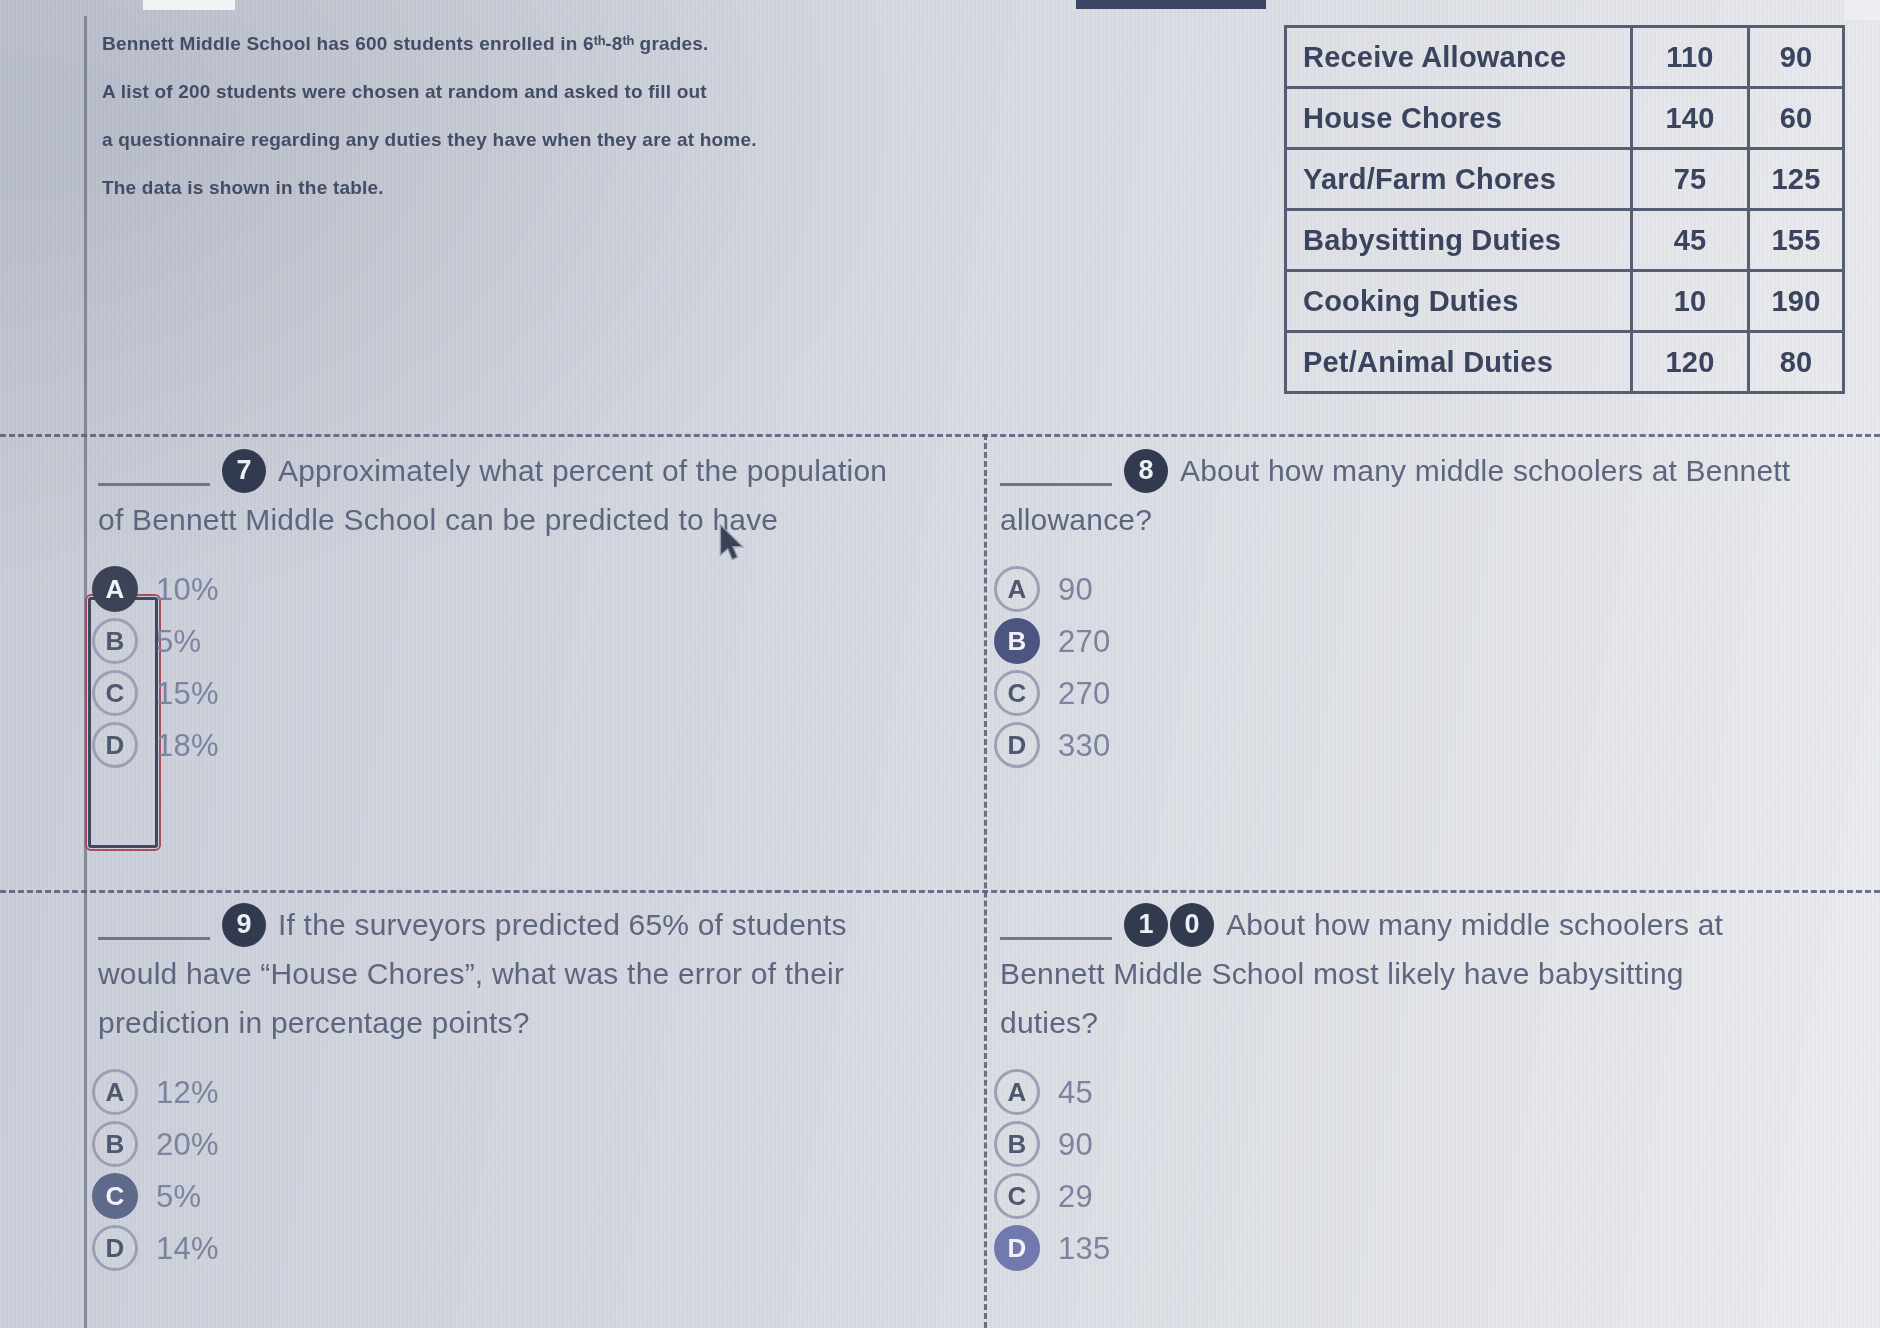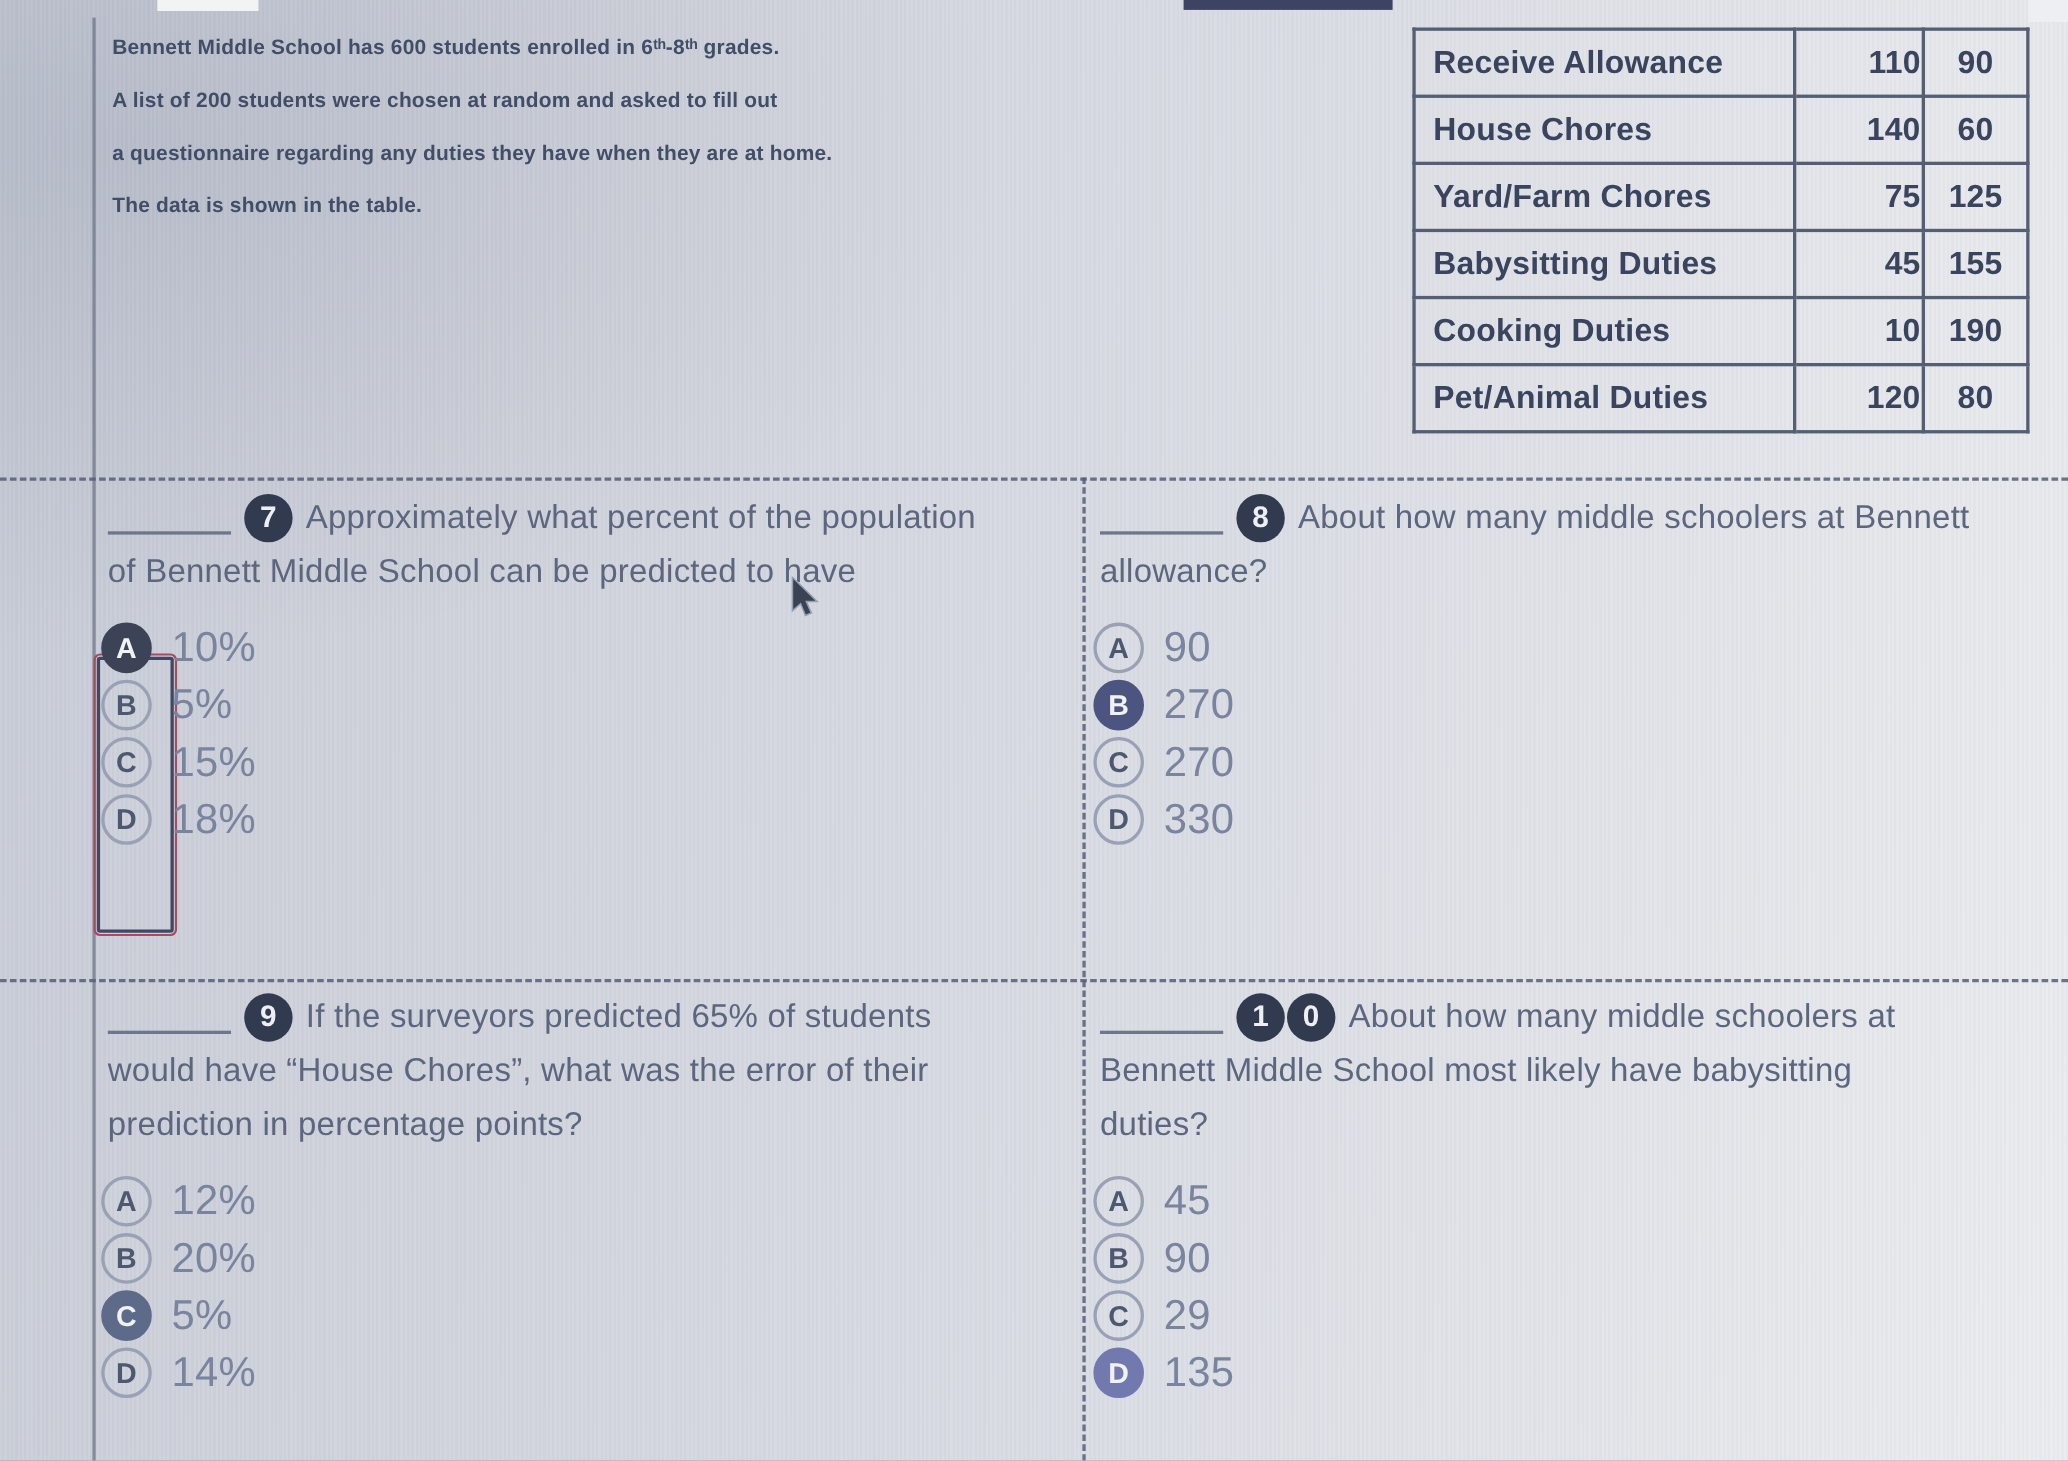--- a/index.html
+++ b/index.html
@@ -18,21 +18,21 @@
   .top-navy{position:absolute;left:1076px;top:0;width:190px;height:9px;background:#3c4363;}
   .corner-white{position:absolute;right:0;top:0;width:36px;height:20px;background:#edeff2;}
 
   .intro{position:absolute;left:102px;top:20px;width:1170px;
          font-size:19px;font-weight:bold;color:#424d68;line-height:48px;letter-spacing:.2px;}
 
   table.data-table{position:absolute;left:1284px;top:25px;border-collapse:collapse;
          color:#3a445e;font-weight:bold;font-size:29px;letter-spacing:.2px;}
   table.data-table td{border:3px solid #565e73;height:56px;background:rgba(255,255,255,0.06);margin-top:15px;}
   td.lbl{width:326px;padding-left:16px;}
-  td.v1{width:112px;text-align:right;}
+  td.v1{width:112px;text-align:center;}
   td.v2{width:90px;text-align:center;}
 
   .divider-h{position:absolute;left:0;width:1880px;height:0;border-top:3px dashed #565e78;opacity:.85;}
   .divider-v{position:absolute;left:984px;top:434px;height:894px;width:0;border-left:3px dashed #565e78;opacity:.85;}
 
   .question{position:absolute;width:880px;color:#5c667f;font-size:30px;line-height:49px;letter-spacing:.2px;}
   .q0{left:98px;top:446px;}
   .q1{left:1000px;top:446px;}
   .q2{left:98px;top:900px;}
   .q3{left:1000px;top:900px;}
@@ -41,21 +41,21 @@
   .badge{display:flex;gap:2px;}
   .badge-circle{width:44px;height:44px;border-radius:50%;background:#323a4f;color:#edeff4;
         font-weight:bold;font-size:27px;display:flex;align-items:center;justify-content:center;flex:none;}
   .qline{white-space:nowrap;}
   .options{margin-top:20px;margin-left:-6px;}
   .option{display:flex;align-items:center;gap:18px;height:50px;margin-bottom:2px;}
   .opt-circle{width:46px;height:46px;border-radius:50%;border:3px solid #9aa1b5;color:#4e586f;
         font-weight:bold;font-size:26px;display:flex;align-items:center;justify-content:center;
         box-sizing:border-box;flex:none;background:rgba(255,255,255,0.05);}
   .opt-circle.filled{color:#f1f2f6;}
-  .opt-text{color:#7b849e;font-size:38px;}
+  .opt-text{color:#7b849e;font-size:31px;}
 
   .answer-box{position:absolute;left:88px;top:597px;width:64px;height:245px;
         border:3px solid #414861;outline:2px solid #a84b5f;outline-offset:1px;border-radius:3px;}
 
   .cursor{position:absolute;left:718px;top:524px;}
 </style>
 </head>
 <body>
 
 <div class="page">

